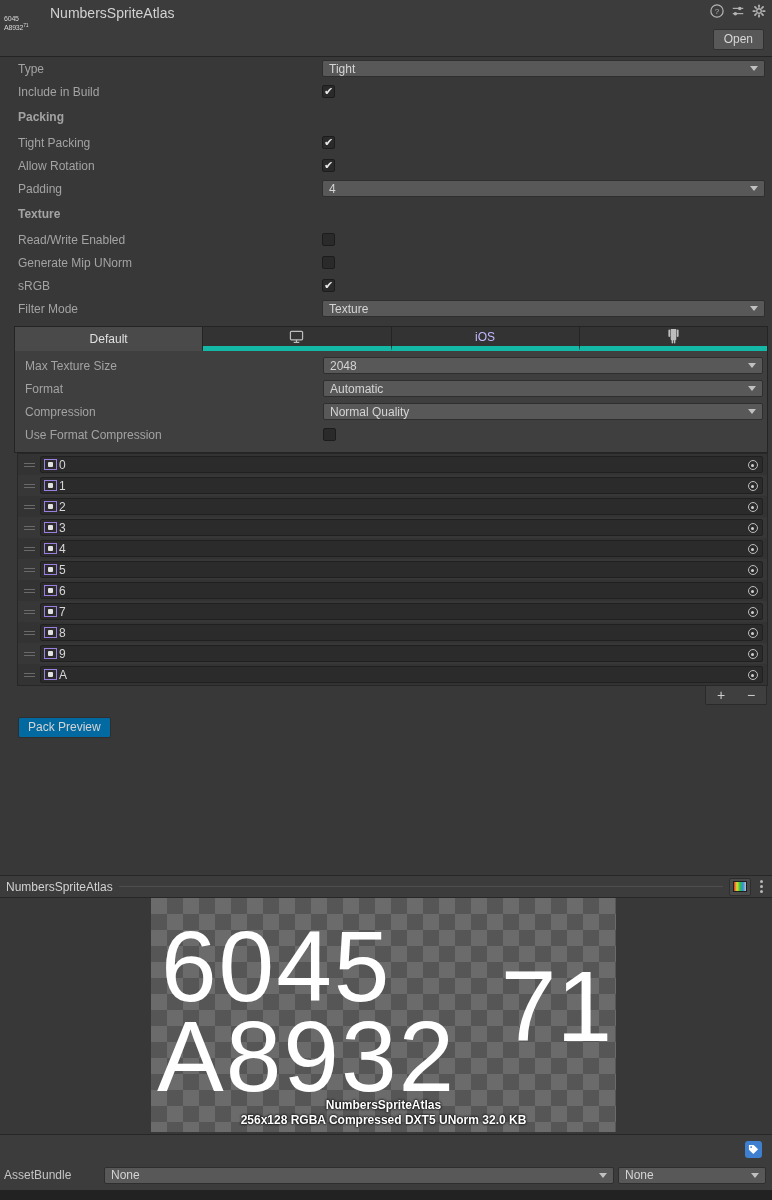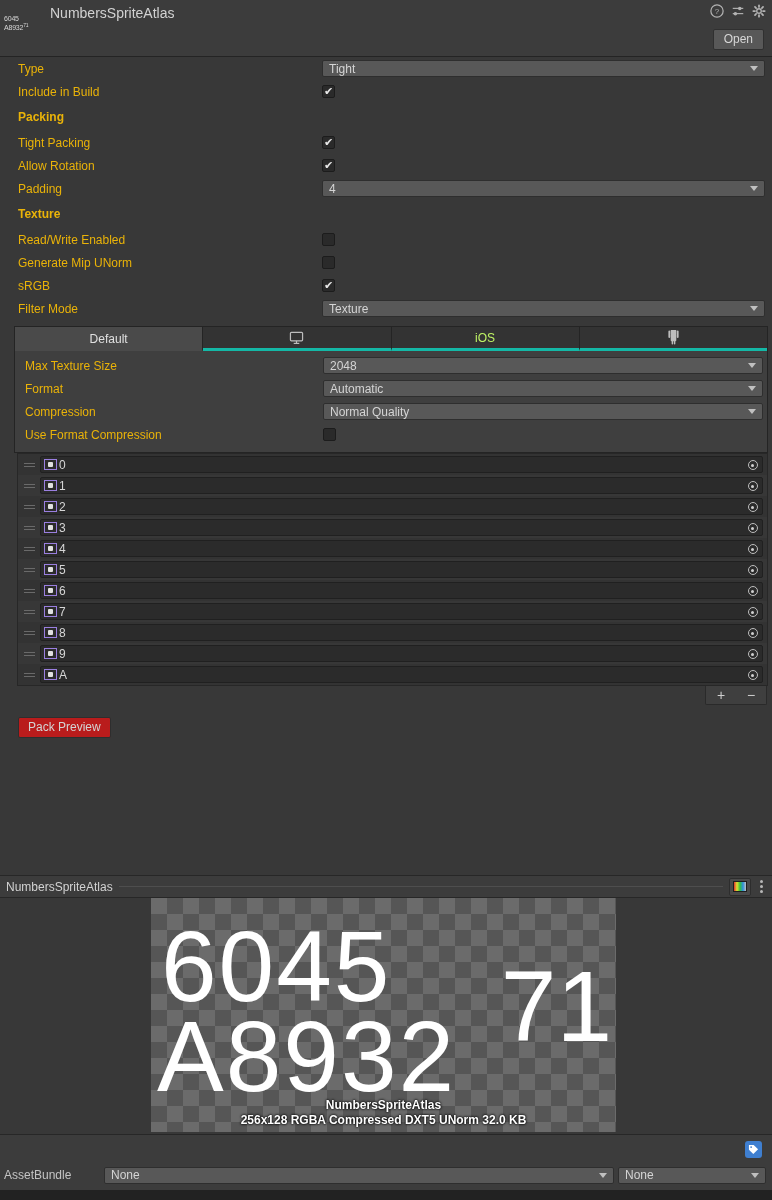--- a/index.html
+++ b/index.html
@@ -33,21 +33,21 @@
   .hicon { width: 14px; height: 14px; opacity: .85; display:block; }
   .open-btn {
     position: absolute; right: 8px; top: 29px;
     background: #585858; border: 1px solid #303030; border-radius: 2px;
     color: #d6d6d6; font-size: 12px; padding: 2px 10px 3px 10px; line-height: 14px;
   }
 
   
   .body { padding: 0; }
   .row { height: 23px; display: flex; align-items: center; position: relative; }
-  .row .label { width: 322px; padding-left: 18px; color: #eab308; font-size: 12px; }
+  .row .label { width: 322px; padding-left: 18px; color: #a3a3a3; font-size: 12px; }
   .section-head { font-weight: bold; color: #d4d4d4; }
 
   .dropdown {
     height: 17px; background: #585858; border: 1px solid #2e2e2e; border-radius: 2px;
     display: flex; align-items: center; padding: 0 4px 0 6px;
     color: #d4d4d4; font-size: 12px; position: relative; justify-content: space-between;
   }
   .dropdown .arrow {
     width: 0; height: 0; border-left: 4px solid transparent; border-right: 4px solid transparent;
     border-top: 5px solid #c0c0c0; margin-right: 2px;
@@ -62,22 +62,22 @@
   .checkbox.on::after { content: "✔"; font-size: 11px; color: #e8e8e8; }
   .checkbox.off::after { content: ""; }
 
   
   .platform-box {
     margin: 6px 4px 0 14px; border: 1px solid #242424; background: #3f3f3f;
   }
   .tabs { display: flex; height: 24px; }
   .tab {
     flex: 1; display: flex; align-items: center; justify-content: center;
-    background: #333333; border-right: 1px solid #242424; border-bottom: 3px solid #14b8a6;
-    color: #bef264; font-size: 12px;
+    background: #333333; border-right: 1px solid #242424; border-bottom: 5px solid #14b8a6;
+    color: #c4b5fd; font-size: 12px;
   }
   .tab:last-child { border-right: none; }
   .tab.active { background: #4a4a4a; border-bottom: 1px solid #4a4a4a; color: #e0e0e0; }
   .platform-rows { padding: 3px 0 6px 0; }
   .platform-rows .row .label { width: 308px; padding-left: 10px; }
   .dd-plat { width: 440px; }
 
   
   .foldout { height: 22px; display: flex; align-items: center; padding-left: 5px; margin-top: 6px; }
   .tri { width: 0; height: 0; border-left: 5px solid transparent; border-right: 5px solid transparent; border-top: 6px solid #b4b4b4; margin-right: 5px; }
@@ -103,21 +103,21 @@
   }
   .picker .ring { width: 10px; height: 10px; border-radius: 50%; border: 1px solid #bdbdbd; display: flex; align-items: center; justify-content: center; }
   .picker .ring i { width: 3px; height: 3px; background: #d0d0d0; border-radius: 50%; display: block; }
 
   .list-footer { display: flex; justify-content: flex-end; padding-right: 5px; margin-top: 0; }
   .pm-box { display: flex; background: #3f3f3f; border: 1px solid #2a2a2a; border-top: none; border-radius: 0 0 2px 2px; }
   .pm-btn { width: 30px; height: 18px; display: flex; align-items: center; justify-content: center; color: #cfcfcf; font-size: 14px; }
 
   .pack-preview-btn {
     margin: 12px 0 0 18px; display: inline-block;
-    background: #b91c1c; border: 1px solid #2e2e2e; border-radius: 2px;
+    background: #0369a1; border: 1px solid #2e2e2e; border-radius: 2px;
     color: #d4d4d4; font-size: 12px; padding: 2px 9px 3px 9px;
   }
 
   
   .preview-header {
     position: absolute; left: 0; top: 875px; width: 772px; height: 23px;
     background: #3c3c3c; border-top: 1px solid #272727; border-bottom: 1px solid #272727;
     display: flex; align-items: center; padding: 0 2px 0 6px;
   }
   .preview-title { font-size: 12px; color: #d2d2d2; white-space: nowrap; }

